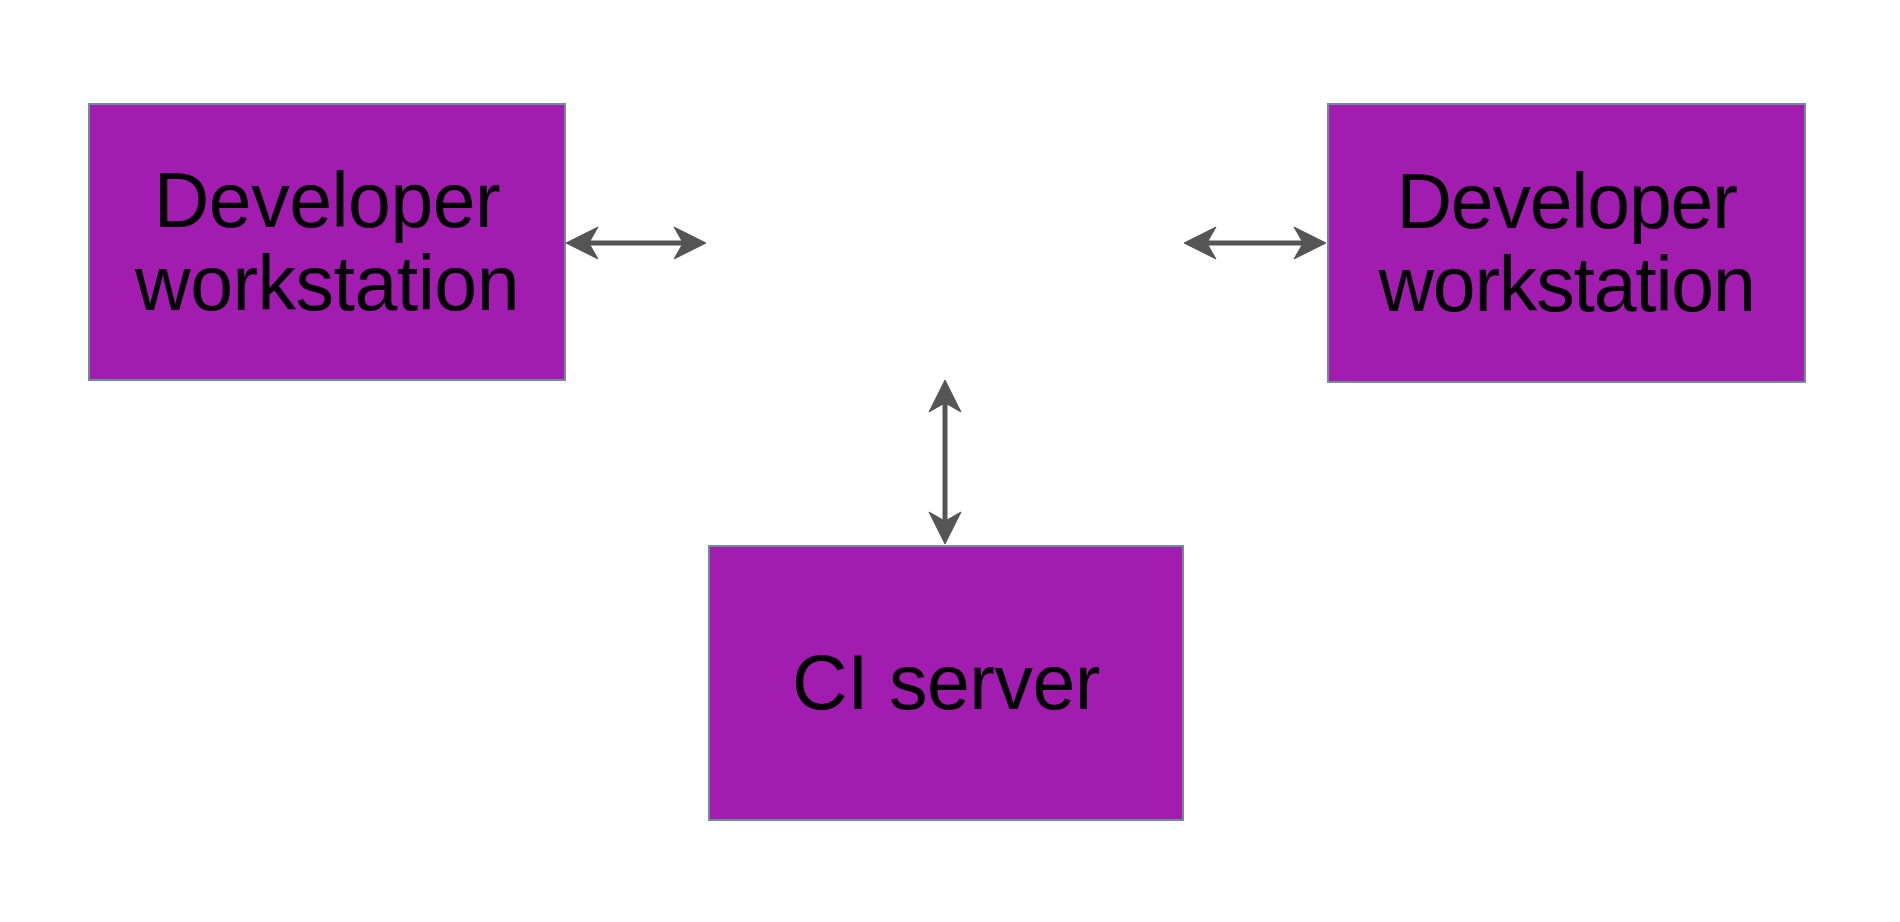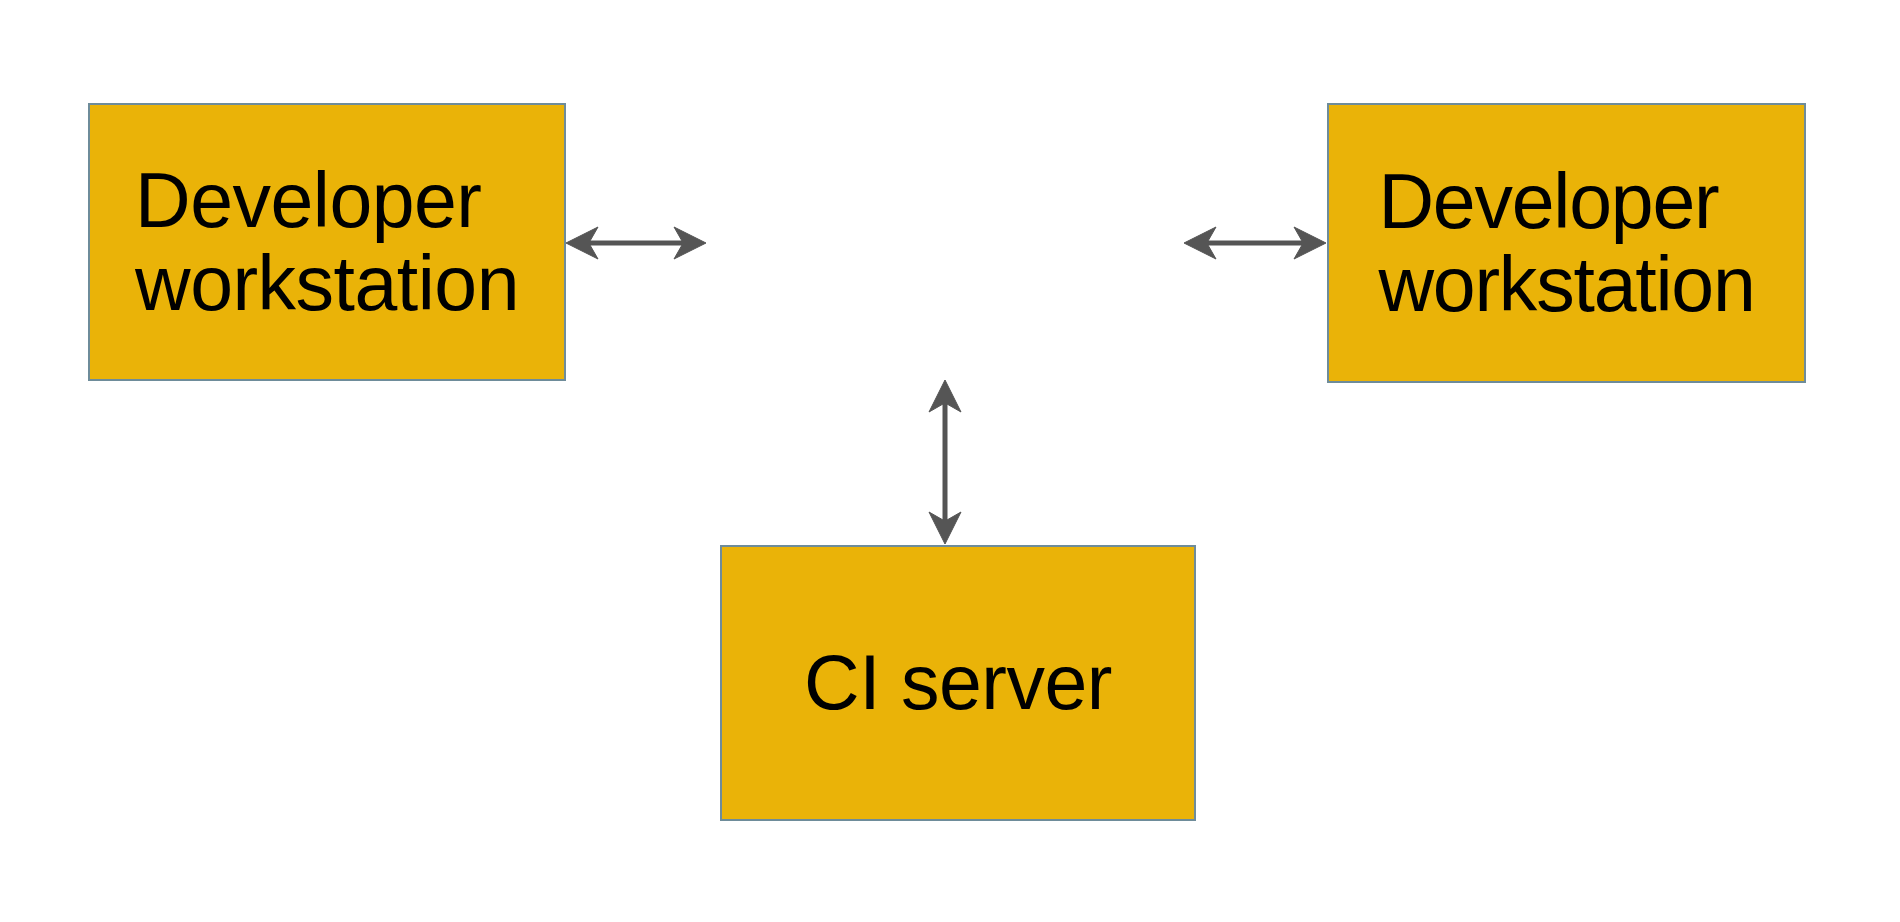--- a/index.html
+++ b/index.html
@@ -14,42 +14,42 @@
   #canvas {
     position: relative;
     width: 1900px;
     height: 922px;
     background: #ffffff;
     overflow: hidden;
   }
   .node {
     position: absolute;
     box-sizing: border-box;
-    background: #eab308;
+    background: #a21caf;
     border: 2px solid #6e8c9a;
     display: flex;
     align-items: center;
     justify-content: center;
-    text-align: left;
+    text-align: center;
   }
   .node-label {
     font-family: "Liberation Sans", sans-serif;
     font-size: 77px;
     line-height: 1.08;
     color: #000000;
     font-weight: 400;
     letter-spacing: -0.5px;
     white-space: pre-line;
     padding: 0 4px;
   }
   
   #node-dev-left   { left: 88px;   top: 103px; width: 478px; height: 278px; }
   #node-shared     { left: 708px;  top: 103px; width: 473px; height: 278px; }
   #node-dev-right  { left: 1327px; top: 103px; width: 479px; height: 280px; }
-  #node-ci         { left: 708px;  top: 545px; width: 476px; height: 276px; margin-left: 12px; }
+  #node-ci         { left: 708px;  top: 545px; width: 476px; height: 276px; }
 
   #node-dev-right .node-label { letter-spacing: -1.2px; }
 
   .edge {
     position: absolute;
     pointer-events: none;
   }
   #edge-left-shared  { left: 560px;  top: 205px; width: 152px; height: 76px; }
   #edge-shared-right { left: 1178px; top: 205px; width: 154px; height: 76px; }
   #edge-shared-ci    { left: 907px;  top: 374px; width: 76px;  height: 176px; }

